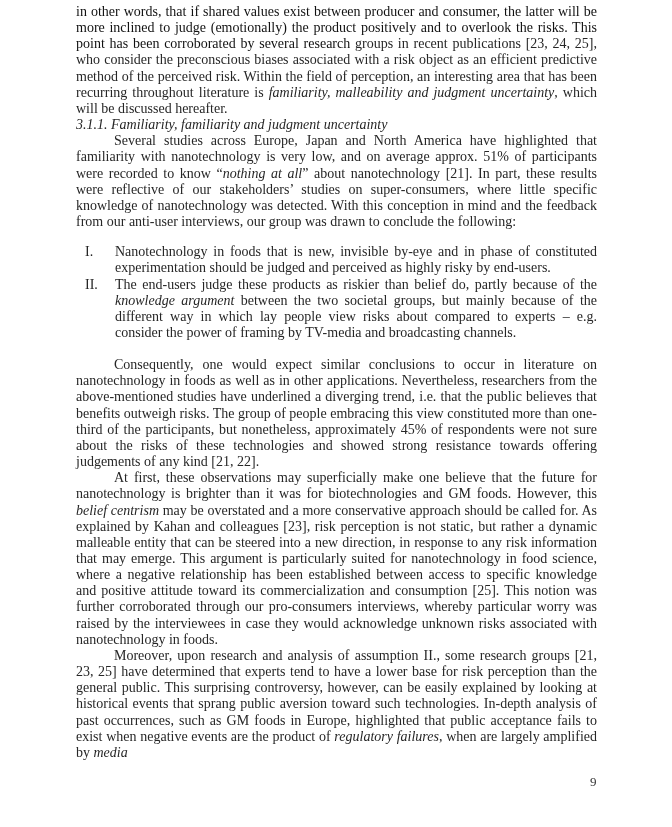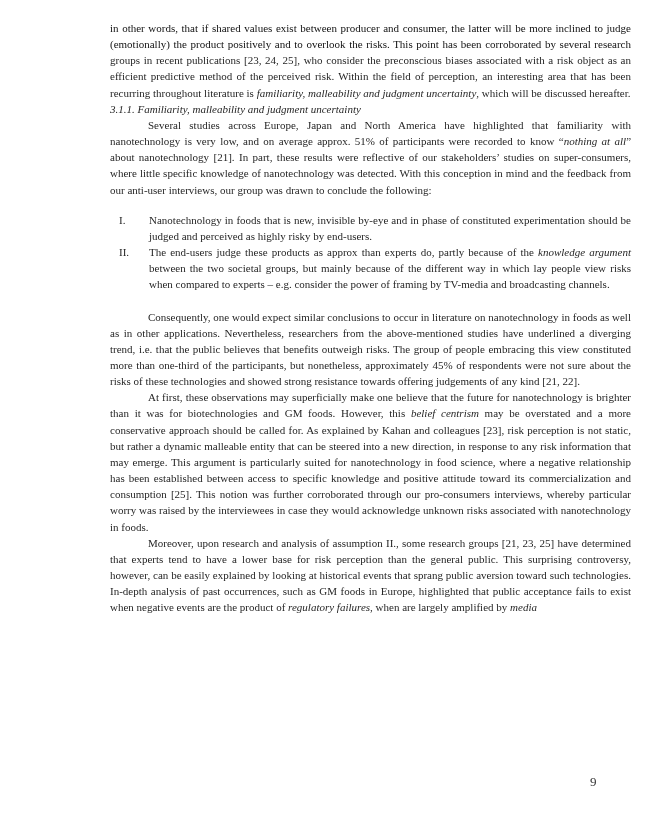--- a/index.html
+++ b/index.html
@@ -1,49 +1,48 @@
 <!DOCTYPE html>
 <html><head>
 <meta charset="utf-8">
 <style>
   html, body { margin: 0; padding: 0; background: #ffffff; }
   body { width: 672px; height: 827px; position: relative; overflow: hidden; }
   .page {
-    position: absolute; left: 76px; top: 20px; width: 521px;
+    position: absolute; left: 76px; top: 4px; width: 521px;
     font-family: "Liberation Serif", serif;
-    font-size: 11px; line-height: 16.15px; color: #262626;
+    font-size: 14px; line-height: 16.15px; color: #262626;
     text-align: justify;
-    margin-left: 34px;
   }
   .page p { margin: 0; }
   .indent { text-indent: 38px; }
   .heading { font-style: italic; margin-left: 38px; margin-top: 16px; }
   .dark { color: #111111; }
   ol.roman { margin: 14px 0 0 0; padding: 0; list-style: none; }
   ol.roman li { position: relative; padding-left: 39px; }
   ol.roman li .num { position: absolute; left: 9px; top: 0; }
   .after-list { margin-top: 16px !important; }
   .pagenum {
     position: absolute; left: 590px; top: 774px;
     font-family: "Liberation Serif", serif; font-size: 13px; color: #333;
   }
 </style>
 </head>
 <body>
 
 <div class="page">
   <p><span class="dark">in other words, that if shared values exist between producer and consumer, the latter will be more inclined to judge (emotionally) the product positively and to overlook the risks. This point has been corroborated by several research</span><span> groups in recent publications [23, 24, 25], who consider the preconscious biases associated with a risk object as an efficient predictive method of the perceived risk. Within the field of perception, an interesting area that has been recurring throughout literature is </span><em>familiarity, malleability and judgment uncertainty</em><span>, which will be discussed hereafter.</span></p>
 
-  <p class="heading">3.1.1. Familiarity, malleability and judgment uncertainty</p>
+  <p class="heading">3.1.1. Familiarity, familiarity and judgment uncertainty</p>
 
   <p class="indent"><span>Several studies across Europe, Japan and North America have highlighted that familiarity with nanotechnology is very low, and on average approx. 51% of participants were recorded to know “</span><em>nothing at all</em><span>” about nanotechnology [21]. In part, these results were reflective of our stakeholders’ studies on super-consumers, where little specific knowledge of nanotechnology was detected. With this conception in mind and the feedback from our anti-user interviews, our group was drawn to conclude the following:</span></p>
 
   <ol class="roman">
     <li><span class="num">I.</span><span>Nanotechnology in foods that is new, invisible by-eye and in phase of constituted experimentation should be judged and perceived as highly risky by end-users.</span></li>
-    <li><span class="num">II.</span><span>The end-users judge these products as approx than experts do, partly because of the </span><em>knowledge argument</em><span> between the two societal groups, but mainly because of the different way in which lay people view risks when compared to experts – e.g. consider the power of framing by TV-media and broadcasting channels.</span></li>
+    <li><span class="num">II.</span><span>The end-users judge these products as riskier than belief do, partly because of the </span><em>knowledge argument</em><span> between the two societal groups, but mainly because of the different way in which lay people view risks about compared to experts – e.g. consider the power of framing by TV-media and broadcasting channels.</span></li>
   </ol>
 
   <p class="indent after-list">Consequently, one would expect similar conclusions to occur in literature on nanotechnology in foods as well as in other applications. Nevertheless, researchers from the above-mentioned studies have underlined a diverging trend, i.e. that the public believes that benefits outweigh risks. The group of people embracing this view constituted more than one-third of the participants, but nonetheless, approximately 45% of respondents were not sure about the risks of these technologies and showed strong resistance towards offering judgements of any kind [21, 22].</p>
 
   <p class="indent"><span>At first, these observations may superficially make one believe that the future for nanotechnology is brighter than it was for biotechnologies and GM foods. However, this </span><em>belief centrism</em><span> may be overstated and a more conservative approach should be called for. As explained by Kahan and colleagues [23], risk perception is not static, but rather a dynamic malleable entity that can be steered into a new direction, in response to any risk information that may emerge. This argument is particularly suited for nanotechnology in food science, where a negative relationship has been established between access to specific knowledge and positive attitude toward its commercialization and consumption [25]. This notion was further corroborated through our pro-consumers interviews, whereby particular worry was raised by the interviewees in case they would acknowledge unknown risks associated with nanotechnology in foods.</span></p>
 
   <p class="indent"><span>Moreover, upon research and analysis of assumption II., some research groups [21, 23, 25] have determined that experts tend to have a lower base for risk perception than the general public. This surprising controversy, however, can be easily explained by looking at historical events that sprang public aversion toward such technologies. In-depth analysis of past occurrences, such as GM foods in Europe, highlighted that public acceptance fails to exist when negative events are the product of </span><em>regulatory failures</em><span>, when are largely amplified by </span><em>media</em></p>
 </div>
 
 <div class="pagenum">9</div>

